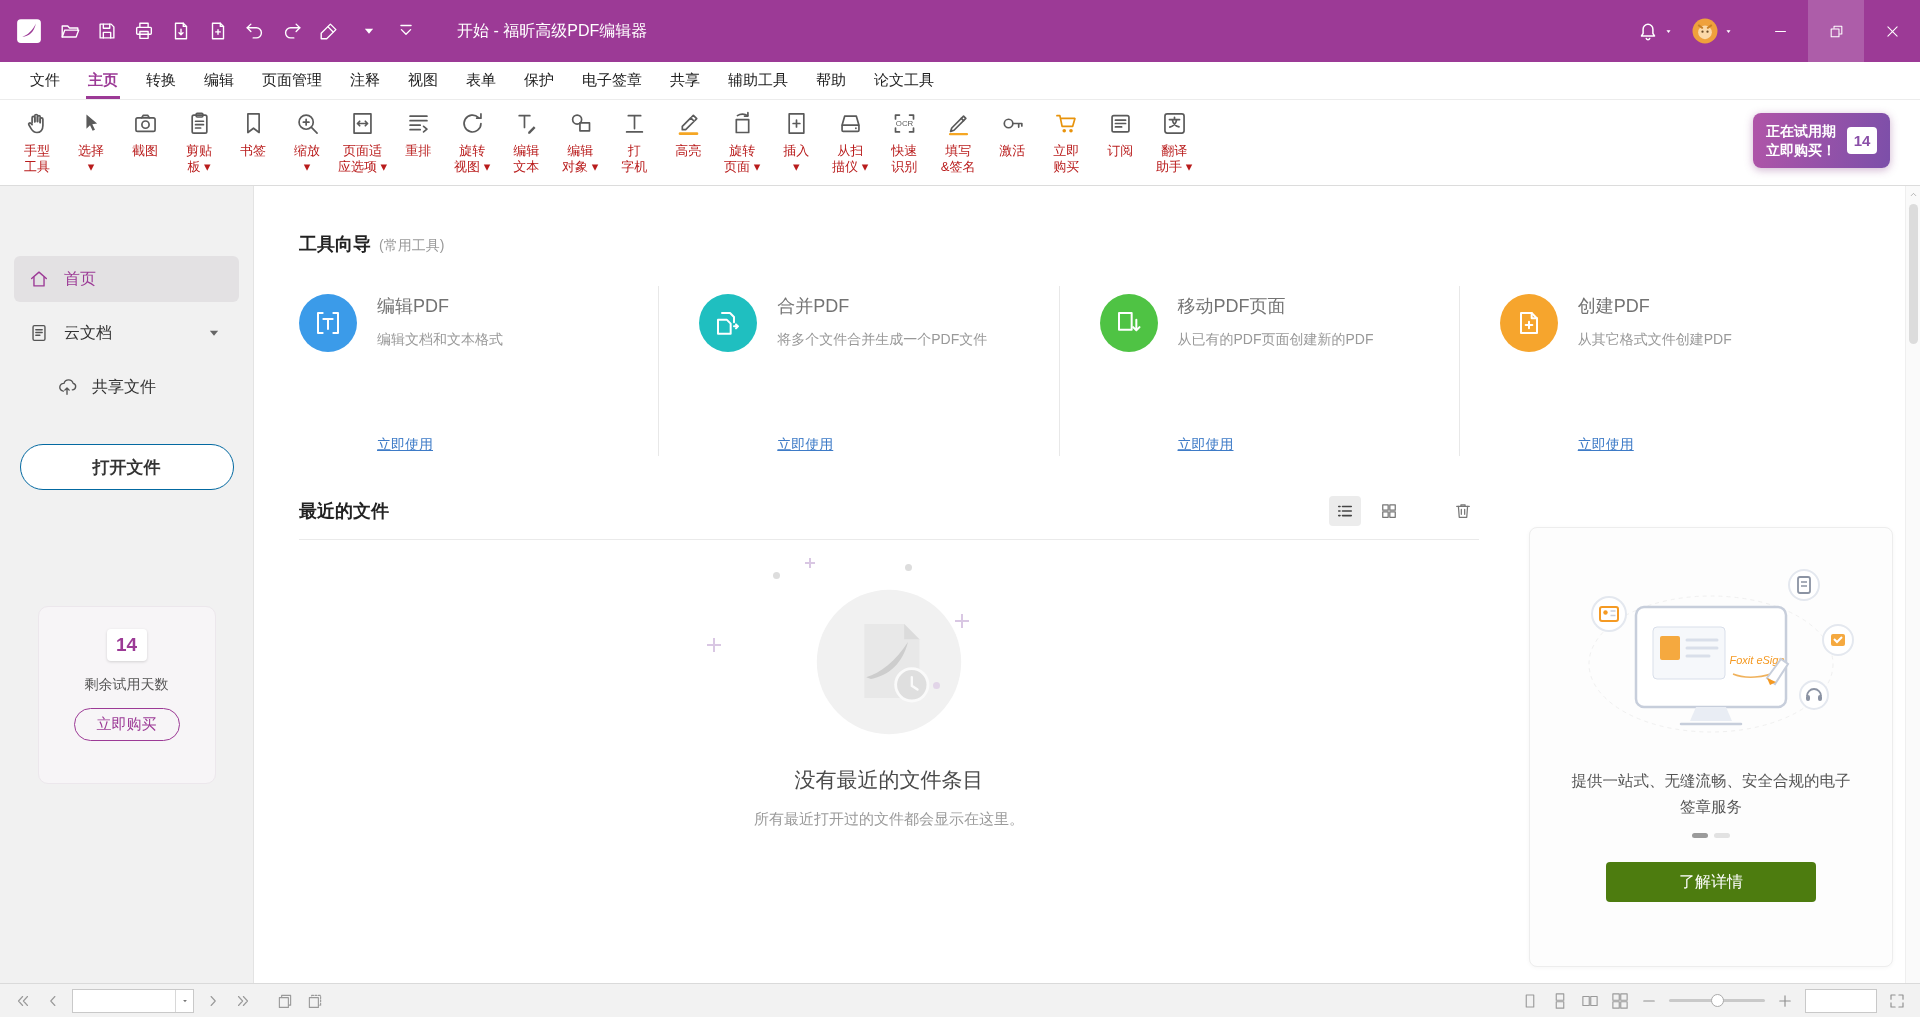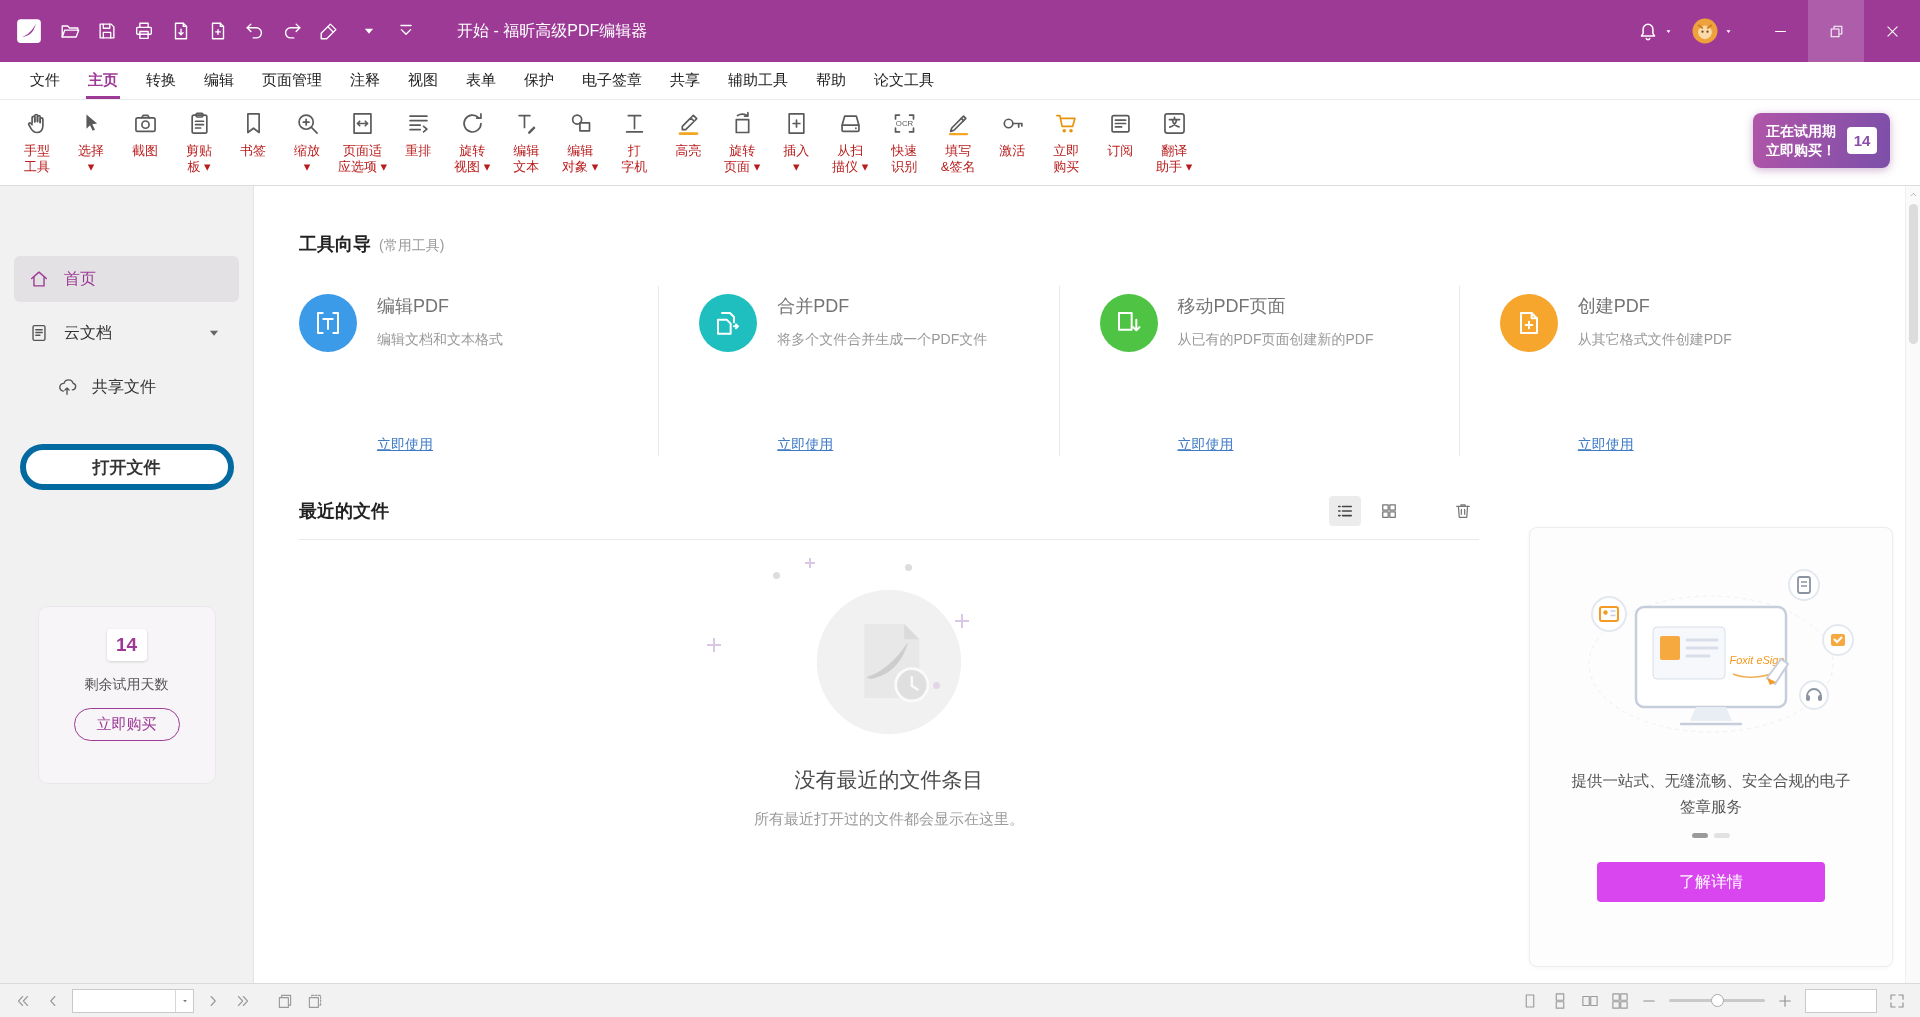--- a/index.html
+++ b/index.html
@@ -49,21 +49,21 @@
   
   .sidebar { position:absolute; left:0; top:186px; bottom:34px; width:254px; background:#F1F1F1; border-right:1px solid #E3E3E3; }
   .side-items { padding-top:70px; }
   .side-item { height:46px; margin:8px 14px 0; border-radius:6px; display:flex; align-items:center; gap:14px; padding:0 14px; font-size:16px; color:#333; }
   .side-item:first-child { margin-top:0; }
   .side-item > .icon { width:22px; height:22px; color:#555; }
   .side-item.active { background:#E3E1E3; color:#9C3A96; }
   .side-item.active > .icon { color:#9C3A96; }
   .side-item.indent { padding-left:42px; }
   .side-item .caret { margin-left:auto; color:#666; }
-  .open-file { display:block; margin:34px auto 0; width:214px; height:46px; border-radius:23px; background:#fff; border:6px solid #0369a1; font-size:17px; font-weight:bold; color:#333; font-family:inherit; }
+  .open-file { display:block; margin:34px auto 0; width:214px; height:46px; border-radius:23px; background:#fff; border:1px solid #0369a1; font-size:17px; font-weight:bold; color:#333; font-family:inherit; }
   .trial-box { margin:116px auto 0; width:178px; height:178px; background:#F7F5F7; border:1px solid #ECE7EC; border-radius:10px; display:flex; flex-direction:column; align-items:center; }
   .days-box { margin-top:22px; min-width:40px; height:32px; padding:0 8px; background:#fff; border-radius:4px; box-shadow:0 1px 3px rgba(0,0,0,.15); color:#9C3A96; font-size:19px; font-weight:bold; display:flex; align-items:center; justify-content:center; }
   .days-caption { margin-top:15px; font-size:14px; color:#555; }
   .buy-pill { margin-top:14px; padding:6px 22px; border-radius:17px; border:1px solid #9C3A96; color:#9C3A96; background:transparent; font-size:15px; font-family:inherit; }
   .contact { margin:31px 0 0 38px; font-size:13.5px; color:#555; line-height:23px; }
   .contact .grp2 { margin-top:24px; }
   .contact .email { color:#A35B9E; text-decoration:none; display:block; }
 
   
   .content { position:absolute; left:255px; top:186px; right:0; bottom:34px; background:#fff; }
@@ -100,21 +100,21 @@
   .sp-plus::after { content:""; position:absolute; top:50%; left:0; height:2px; width:100%; background:#D9C7E3; transform:translateY(-50%); }
   .sp-dot { width:7px; height:7px; border-radius:50%; background:#E2D5E8; }
   .sp-dot.gray { background:#DDDDDD; }
 
   .promo { position:absolute; left:1274px; top:341px; width:364px; height:440px; background:#FDFDFD; border:1px solid #EDEDED; border-radius:8px; display:flex; flex-direction:column; align-items:center; box-shadow:0 1px 4px rgba(0,0,0,.04); }
   .promo-illus { margin-top:24px; }
   .promo-text { margin-top:2px; width:292px; text-align:center; font-size:15.5px; color:#555; line-height:26px; }
   .promo-dots { margin-top:13px; display:flex; gap:6px; }
   .dot { width:16px; height:5px; border-radius:3px; background:#E2E2E2; }
   .dot.active { background:#9B9B9B; }
-  .promo-btn { margin-top:24px; width:228px; height:40px; border:none; border-radius:4px; background:#d946ef; color:#fff; font-size:16px; font-family:inherit; }
+  .promo-btn { margin-top:24px; width:210px; height:40px; border:none; border-radius:4px; background:#4d7c0f; color:#fff; font-size:16px; font-family:inherit; }
 
   .scrollbar { position:absolute; right:0; top:0; bottom:0; width:15px; background:#FAFAFA; border-left:1px solid #EFEFEF; }
   .sb-up { height:16px; display:flex; align-items:center; justify-content:center; color:#999; }
   .sb-up .icon { width:11px; height:11px; }
   .sb-thumb { margin:2px auto 0; width:9px; height:140px; border-radius:5px; background:#DCDCDC; }
 
   
   .statusbar { position:absolute; left:0; bottom:0; width:100%; height:34px; background:#F2F2F2; border-top:1px solid #DADADA; display:flex; align-items:center; padding:0 14px; gap:10px; }
   .sb-group { display:flex; align-items:center; gap:12px; }
   .sb-group .icon { width:18px; height:18px; color:#9A9A9A; }

